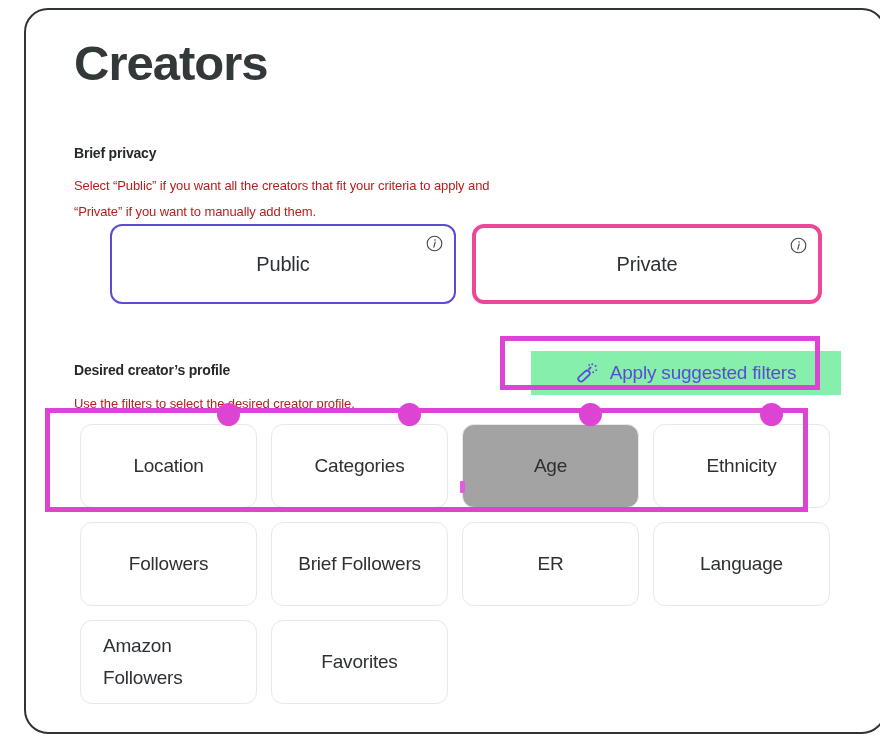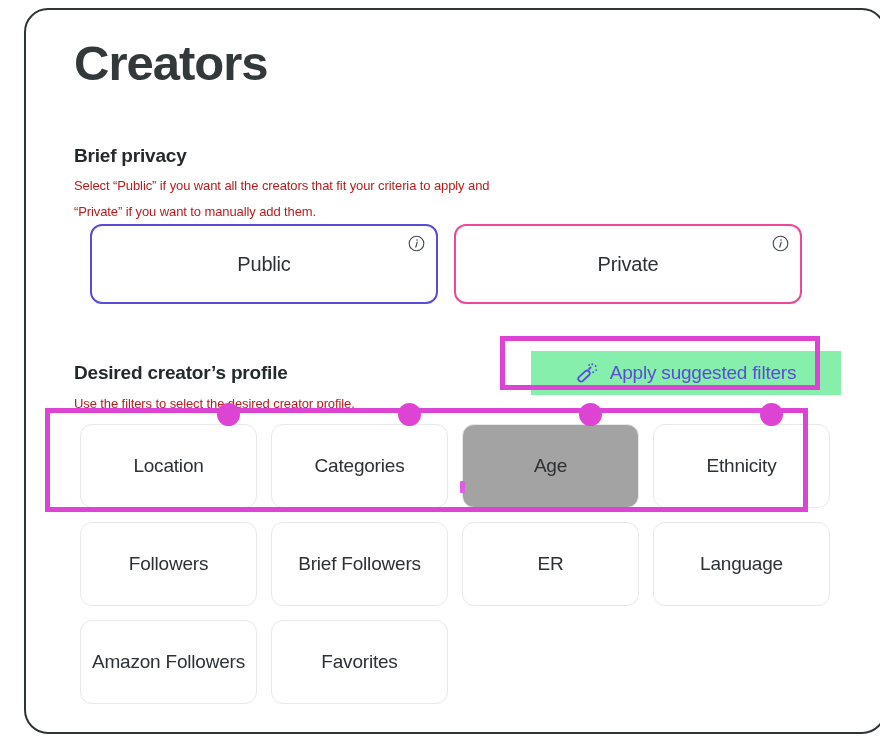--- a/index.html
+++ b/index.html
@@ -37,55 +37,55 @@
     left: 48px;
     top: 25px;
     font-size: 49px;
     font-weight: bold;
     letter-spacing: -1px;
     color: #33383b;
   }
   
   .section-heading {
     position: absolute;
-    font-size: 19px;
+    font-size: 14px;
     font-weight: bold;
     color: #24292c;
     letter-spacing: -0.2px;
   }
   .section-sub {
     position: absolute;
     font-size: 13px;
     color: #b91c1c;
     letter-spacing: -0.1px;
     line-height: 26px;
     white-space: pre-line;
   }
   #brief-heading { left: 48px; top: 135px; }
   #brief-sub     { left: 48px; top: 163px; width: 700px; }
   #profile-heading { left: 48px; top: 352px; }
   #profile-sub     { left: 48px; top: 381px; width: 460px; }
 
   
   .privacy-row {
     position: absolute;
-    left: 32px;
+    left: 52px;
     top: 214px;
     width: 712px;
     height: 80px;
     display: flex;
     gap: 16px;
     padding-left: 32px;
   }
   .privacy-btn {
     position: relative;
     flex: 1 1 0;
     box-sizing: border-box;
     background: #ffffff;
-    border: 2px solid #ec4899;
+    border: 4px solid #ec4899;
     border-radius: 12px;
     display: flex;
     align-items: center;
     justify-content: center;
     cursor: pointer;
   }
   .privacy-btn.selected {
     border: 2px solid #5b4bd6;
   }
   .privacy-label {
@@ -136,22 +136,22 @@
   }
   .filter-chip {
     box-sizing: border-box;
     height: 84px;
     background: #ffffff;
     border: 1px solid #e6e8ea;
     border-radius: 12px;
     display: flex;
     align-items: center;
     justify-content: center;
-    text-align: right;
-    padding: 0 6px;
+    text-align: left;
+    padding: 0 22px;
     cursor: pointer;
   }
   .filter-chip.hovered {
     background: #a3a3a3;
     border-color: #e6e8ea;
   }
   .chip-label {
     font-size: 19px;
     color: #2c3135;
     letter-spacing: -0.2px;

